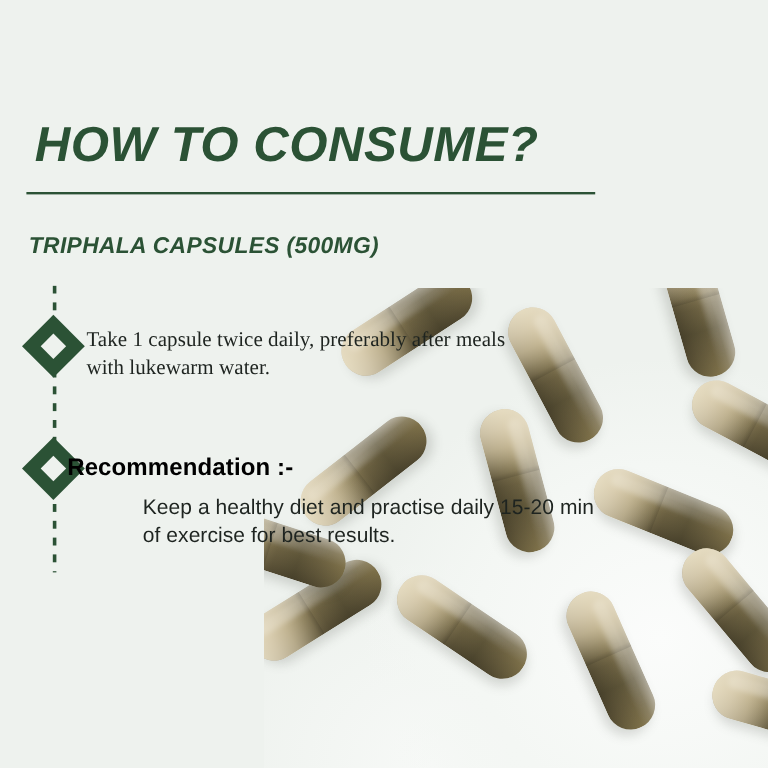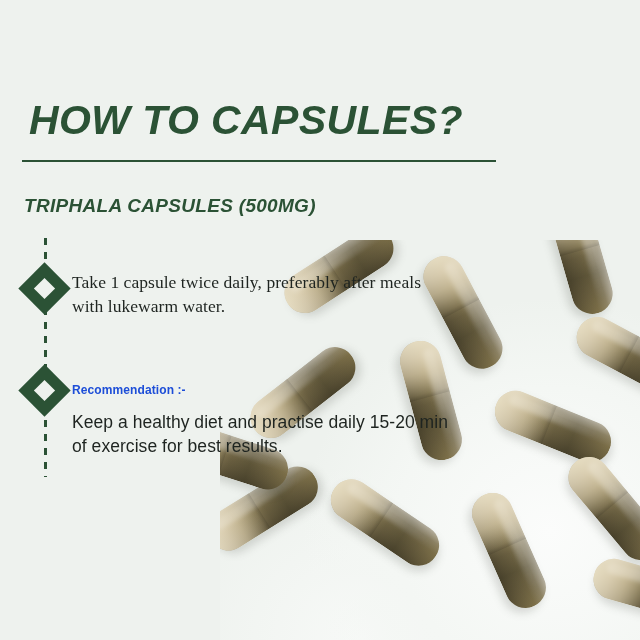--- a/index.html
+++ b/index.html
@@ -142,29 +142,29 @@
     position: absolute;
     left: 72px;
     color: #1e2420;
     font-size: 17.5px;
     line-height: 24px;
     letter-spacing: 0.05px;
   }
   #item-1-text { top: 270px; width: 380px; font-family: Liberation Serif, serif; }
   #item-2-heading {
     position: absolute;
-    left: 72px;
+    left: 56px;
     top: 380px;
-    font-size: 12px;
+    font-size: 20px;
     line-height: 20px;
     font-weight: 700;
-    color: #1d4ed8;
+    color: #000000;
     letter-spacing: 0.1px;
   }
-  #item-2-text { top: 410px; width: 380px; }
+  #item-2-text { top: 410px; width: 380px; margin-left: 47px; }
 </style>
 </head>
 <body>
 
 <div id="page">
 
   <div id="capsule-photo">
     <div class="photo-bg"></div>
     <div id="capsule-layer">
         <div class="capsule" style="left: 58px; top: 10px; width: 122px; height: 41px; transform: rotate(-33deg);"></div>
@@ -176,21 +176,21 @@
         <div class="capsule" style="left: 272px; top: 166px; width: 122px; height: 41px; transform: rotate(22deg);"></div>
         <div class="capsule" style="left: -18px; top: 248px; width: 122px; height: 41px; transform: rotate(-32deg);"></div>
         <div class="capsule" style="left: 104px; top: 262px; width: 122px; height: 41px; transform: rotate(34deg);"></div>
         <div class="capsule" style="left: 228px; top: 290px; width: 122px; height: 41px; transform: rotate(66deg);"></div>
         <div class="capsule" style="left: 334px; top: 248px; width: 122px; height: 41px; transform: rotate(50deg);"></div>
         <div class="capsule" style="left: -52px; top: 196px; width: 122px; height: 41px; transform: rotate(18deg);"></div>
         <div class="capsule" style="left: 372px; top: 330px; width: 122px; height: 41px; transform: rotate(16deg);"></div>
       </div>
   </div>
 
-  <div id="title">HOW TO CAPSULES?</div>
+  <div id="title">HOW TO CONSUME?</div>
 
   <div id="title-rule"></div>
 
   <div id="subtitle">TRIPHALA CAPSULES (500MG)</div>
 
   <div id="timeline-line"></div>
 
   <div id="marker-1" class="marker">
     <div class="marker-hole"></div>
   </div>

